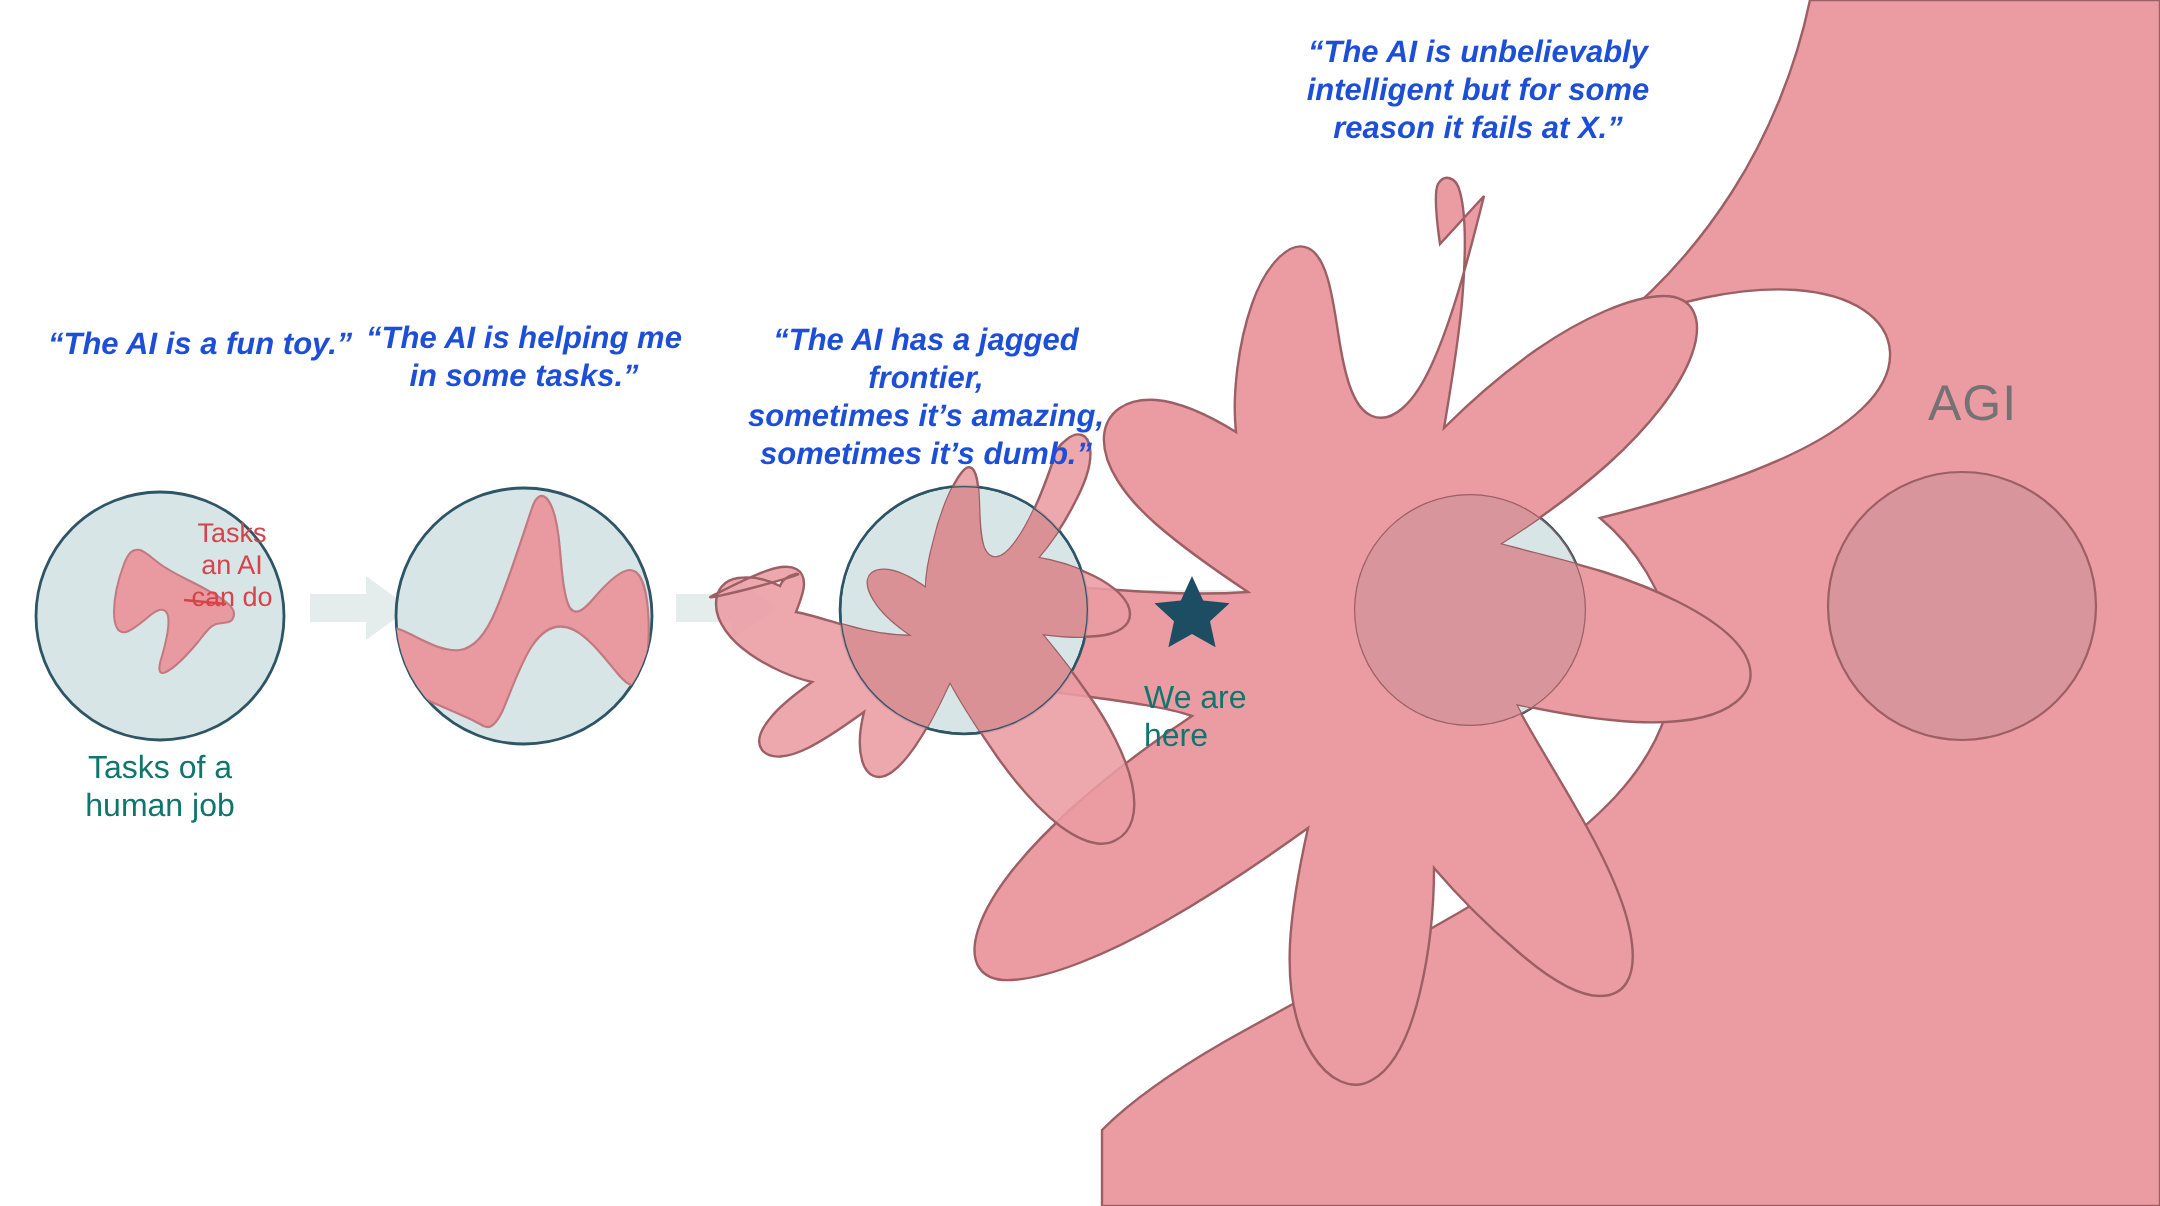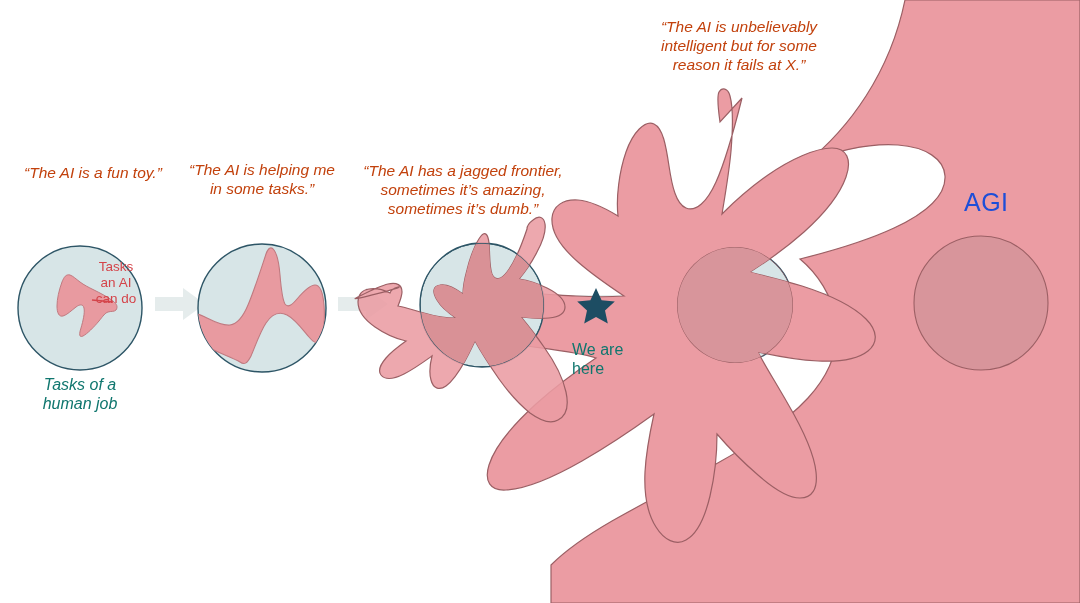--- a/index.html
+++ b/index.html
@@ -3,51 +3,51 @@
 <meta charset="utf-8">
 <style>
   html,body{margin:0;padding:0;background:#ffffff;}
   body{width:1080px;height:603px;overflow:hidden;font-family:"Liberation Sans",sans-serif;}
   #stage{position:relative;width:1080px;height:603px;background:#fff;}
   #art{position:absolute;left:0;top:0;width:1080px;height:603px;}
   .caption{
     position:absolute;
     font-family:"Liberation Sans",sans-serif;
     font-style:italic;
-    font-weight:normal;
+    font-weight:bold;
     font-size:15.5px;
     line-height:19px;
-    color:#c2410c;
+    color:#1d4ed8;
     white-space:pre-line;
   }
   .cap-center{text-align:center;}
   .cap-left{text-align:left;margin-left:16px;}
   .lbl{
     position:absolute;
     font-family:"Liberation Sans",sans-serif;
     font-size:16px;
     line-height:19px;
     color:#0f766e;
     white-space:pre-line;
   }
-  .lbl-center{text-align:center;font-style:italic;}
+  .lbl-center{text-align:center;}
   .lbl-tasks{
     position:absolute;
     font-family:"Liberation Sans",sans-serif;
     font-size:13.5px;
     line-height:16px;
     color:#d4444a;
     text-align:center;
     white-space:pre-line;
   }
   .lbl-agi{
     position:absolute;
     font-family:"Liberation Sans",sans-serif;
     font-size:25px;
-    color:#1d4ed8;
+    color:#737373;
     letter-spacing:.5px;
   }
 </style>
 </head>
 <body>
 
 <div id="stage">
 
   <svg id="art" viewBox="0 0 1080 603" xmlns="http://www.w3.org/2000/svg">
     <defs>

